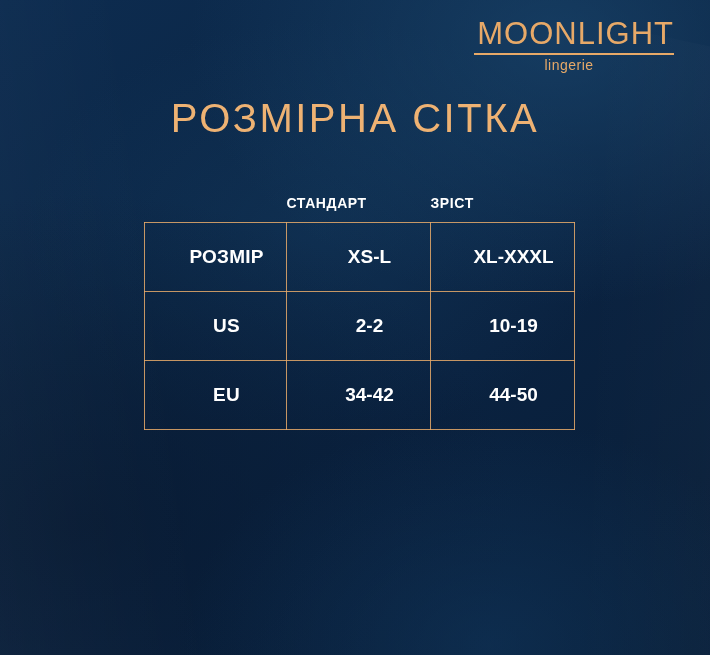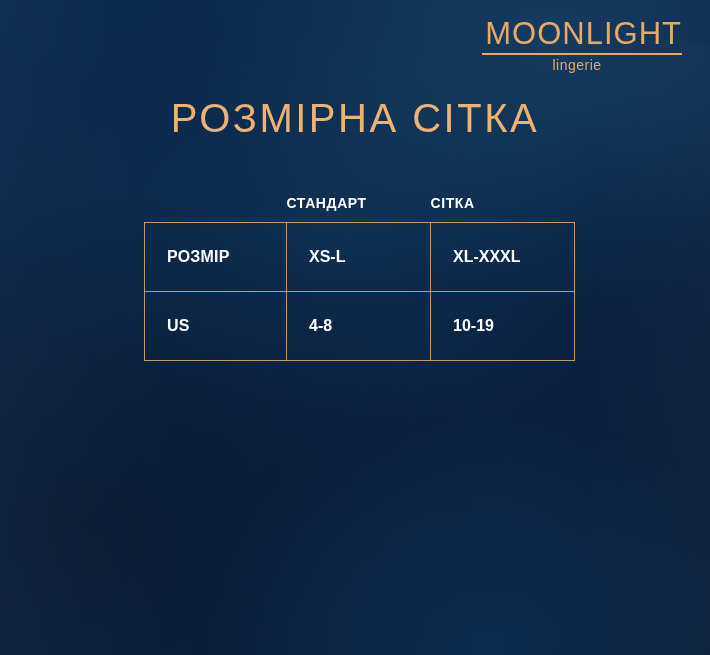--- a/index.html
+++ b/index.html
@@ -45,21 +45,21 @@
   }
   .sheen-3 {
     left: 180px; bottom: -220px;
     width: 620px; height: 460px;
     background: radial-gradient(ellipse at center, rgba(18,58,98,0.5) 0%, rgba(10,34,64,0) 70%);
   }
 
   
   .logo {
     position: absolute;
-    right: 28px;
+    right: 36px;
     top: 18px;
     width: 210px;
     text-align: right;
     color: #e6a765;
   }
   .logo-mark {
     display: block;
     font-size: 31px;
     letter-spacing: 1.0px;
     line-height: 1;
@@ -109,23 +109,23 @@
     width: 430px;
     table-layout: fixed;
   }
   table.size-grid col.c0 { width: 142px; }
   table.size-grid col.c1 { width: 144px; }
   table.size-grid col.c2 { width: 144px; }
 
   table.size-grid th,
   table.size-grid td {
     color: #ffffff;
-    font-size: 16px;
+    font-size: 19px;
     font-weight: bold;
-    text-align: left;
+    text-align: center;
     padding: 0 0 0 22px;
     height: 68px;
     vertical-align: middle;
     border: 1px solid rgba(232,170,106,0.85);
   }
 
   
   table.size-grid thead th {
     border: none;
     height: 38px;
@@ -164,31 +164,36 @@
     <table class="size-grid">
       <colgroup>
         <col class="c0">
           <col class="c1">
           <col class="c2">
       </colgroup>
       <thead>
         <tr>
           <th class="blank"></th>
           <th>СТАНДАРТ</th>
-          <th>СІТКА</th>
+          <th>ЗРІСТ</th>
         </tr>
       </thead>
       <tbody>
         <tr>
           <td class="label">РОЗМІР</td>
           <td class="val">XS-L</td>
           <td class="val">XL-XXXL</td>
         </tr>
         <tr>
           <td class="label">US</td>
-          <td class="val">4-8</td>
+          <td class="val">2-2</td>
           <td class="val">10-19</td>
+        </tr>
+        <tr>
+          <td class="label">EU</td>
+          <td class="val">34-42</td>
+          <td class="val">44-50</td>
         </tr>
       </tbody>
     </table>
   </div>
 
 </div>
 
 </body></html>

